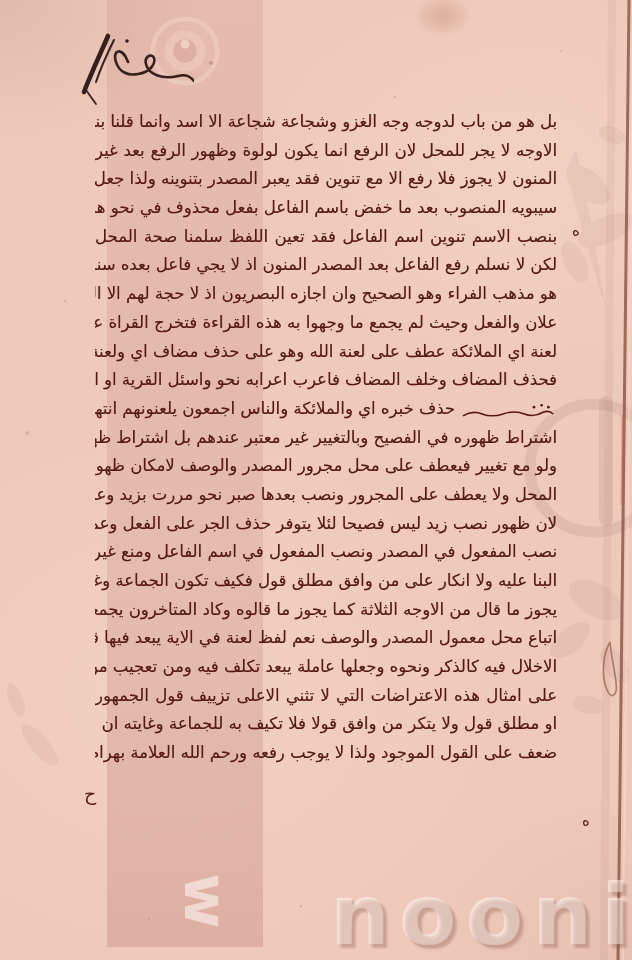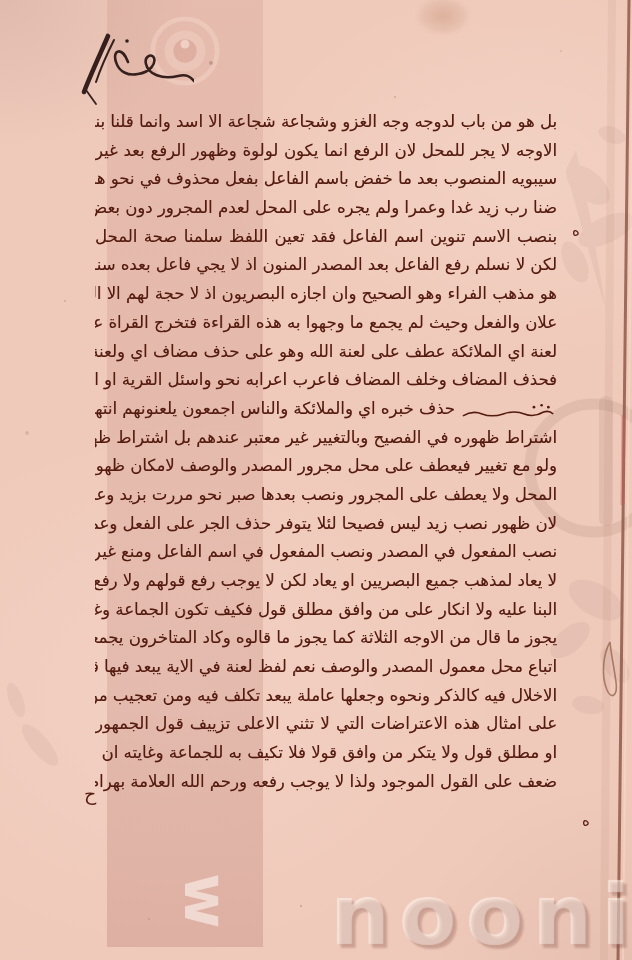--- a/index.html
+++ b/index.html
@@ -119,43 +119,42 @@
       <path d="M64,36 C58,20 48,24 52,36 C55,46 64,50 74,48 C86,46 92,38 90,32 C88,27 80,30 82,38 C84,48 98,54 114,50 C122,48 126,50 130,55" stroke-width="2.6"></path>
     </g>
   </svg>
 
   <div class="stain-top"></div>
   <div class="speckles"></div>
 
   <div class="text-block" dir="rtl" lang="ar">
       <div class="ms-line">بل هو من باب لدوجه وجه الغزو وشجاعة شجاعة الا اسد وانما قلنا بنسلم</div>
       <div class="ms-line">الاوجه لا يجر للمحل لان الرفع انما يكون لولوة وظهور الرفع بعد غير</div>
+      <div class="ms-line">المنون لا يجوز فلا رفع الا مع تنوين فقد يعبر المصدر بتنوينه ولذا جعل</div>
       <div class="ms-line">سيبويه المنصوب بعد ما خفض باسم الفاعل بفعل محذوف في نحو هذا</div>
-      <div class="ms-line">ضنا رب زيد غدا وعمرا ولم يجره على المحل لعدم المجرور دون بعض</div>
       <div class="ms-line">بنصب الاسم تنوين اسم الفاعل فقد تعين اللفظ سلمنا صحة المحل</div>
       <div class="ms-line">لكن لا نسلم رفع الفاعل بعد المصدر المنون اذ لا يجي فاعل بعده سنونا كما</div>
       <div class="ms-line">هو مذهب الفراء وهو الصحيح وان اجازه البصريون اذ لا حجة لهم الا الفتيا</div>
       <div class="ms-line">علان والفعل وحيث لم يجمع ما وجهوا به هذه القراءة فتخرج القراة على اضما</div>
       <div class="ms-line">لعنة اي الملائكة عطف على لعنة الله وهو على حذف مضاف اي ولعنة الملئكة</div>
       <div class="ms-line">فحذف المضاف وخلف المضاف فاعرب اعرابه نحو واسئل القرية او انه مبتدا</div>
       <div class="ms-line with-flourish">
         <svg class="flourish" width="96" height="20" viewBox="0 0 100 20">
           <path d="M2,14 q10,-6 20,-2 t22,0 t22,0 t20,-2 q6,-2 10,2" fill="none" stroke="#541a10" stroke-width="1.6"></path>
           <circle cx="76" cy="5" r="1.4" fill="#541a10"></circle>
           <circle cx="84" cy="3" r="1.4" fill="#541a10"></circle>
           <circle cx="91" cy="5" r="1.4" fill="#541a10"></circle>
         </svg>
         <span class="lt">حذف خبره اي والملائكة والناس اجمعون يلعنونهم انتهى كلامه</span>
       </div>
       <div class="ms-line">اشتراط ظهوره في الفصيح وبالتغيير غير معتبر عندهم بل اشتراط ظهوره</div>
       <div class="ms-line">ولو مع تغيير فيعطف على محل مجرور المصدر والوصف لامكان ظهور</div>
       <div class="ms-line">المحل ولا يعطف على المجرور ونصب بعدها صبر نحو مررت بزيد وعمرا</div>
       <div class="ms-line">لان ظهور نصب زيد ليس فصيحا لئلا يتوفر حذف الجر على الفعل وعمل كان</div>
       <div class="ms-line">نصب المفعول في المصدر ونصب المفعول في اسم الفاعل ومنع غير معتبر اذ</div>
-      <div class="ms-line">لا يعاد لمذهب جميع البصريين او يعاد لكن لا يوجب رفع قولهم ولا رفع</div>
       <div class="ms-line">البنا عليه ولا انكار على من وافق مطلق قول فكيف تكون الجماعة وغايتها</div>
       <div class="ms-line">يجوز ما قال من الاوجه الثلاثة كما يجوز ما قالوه وكاد المتاخرون يجمعون على</div>
       <div class="ms-line">اتباع محل معمول المصدر والوصف نعم لفظ لعنة في الاية يبعد فيها قصد</div>
       <div class="ms-line">الاخلال فيه كالذكر ونحوه وجعلها عاملة يبعد تكلف فيه ومن تعجيب من</div>
       <div class="ms-line">على امثال هذه الاعتراضات التي لا تثني الاعلى تزييف قول الجمهور</div>
       <div class="ms-line">او مطلق قول ولا يتكر من وافق قولا فلا تكيف به للجماعة وغايته ان اجتهاده</div>
       <div class="ms-line last-short">ضعف على القول الموجود ولذا لا يوجب رفعه ورحم الله العلامة بهرام</div>
     </div>
 
   <span class="marginal m-ha1">ه</span>

